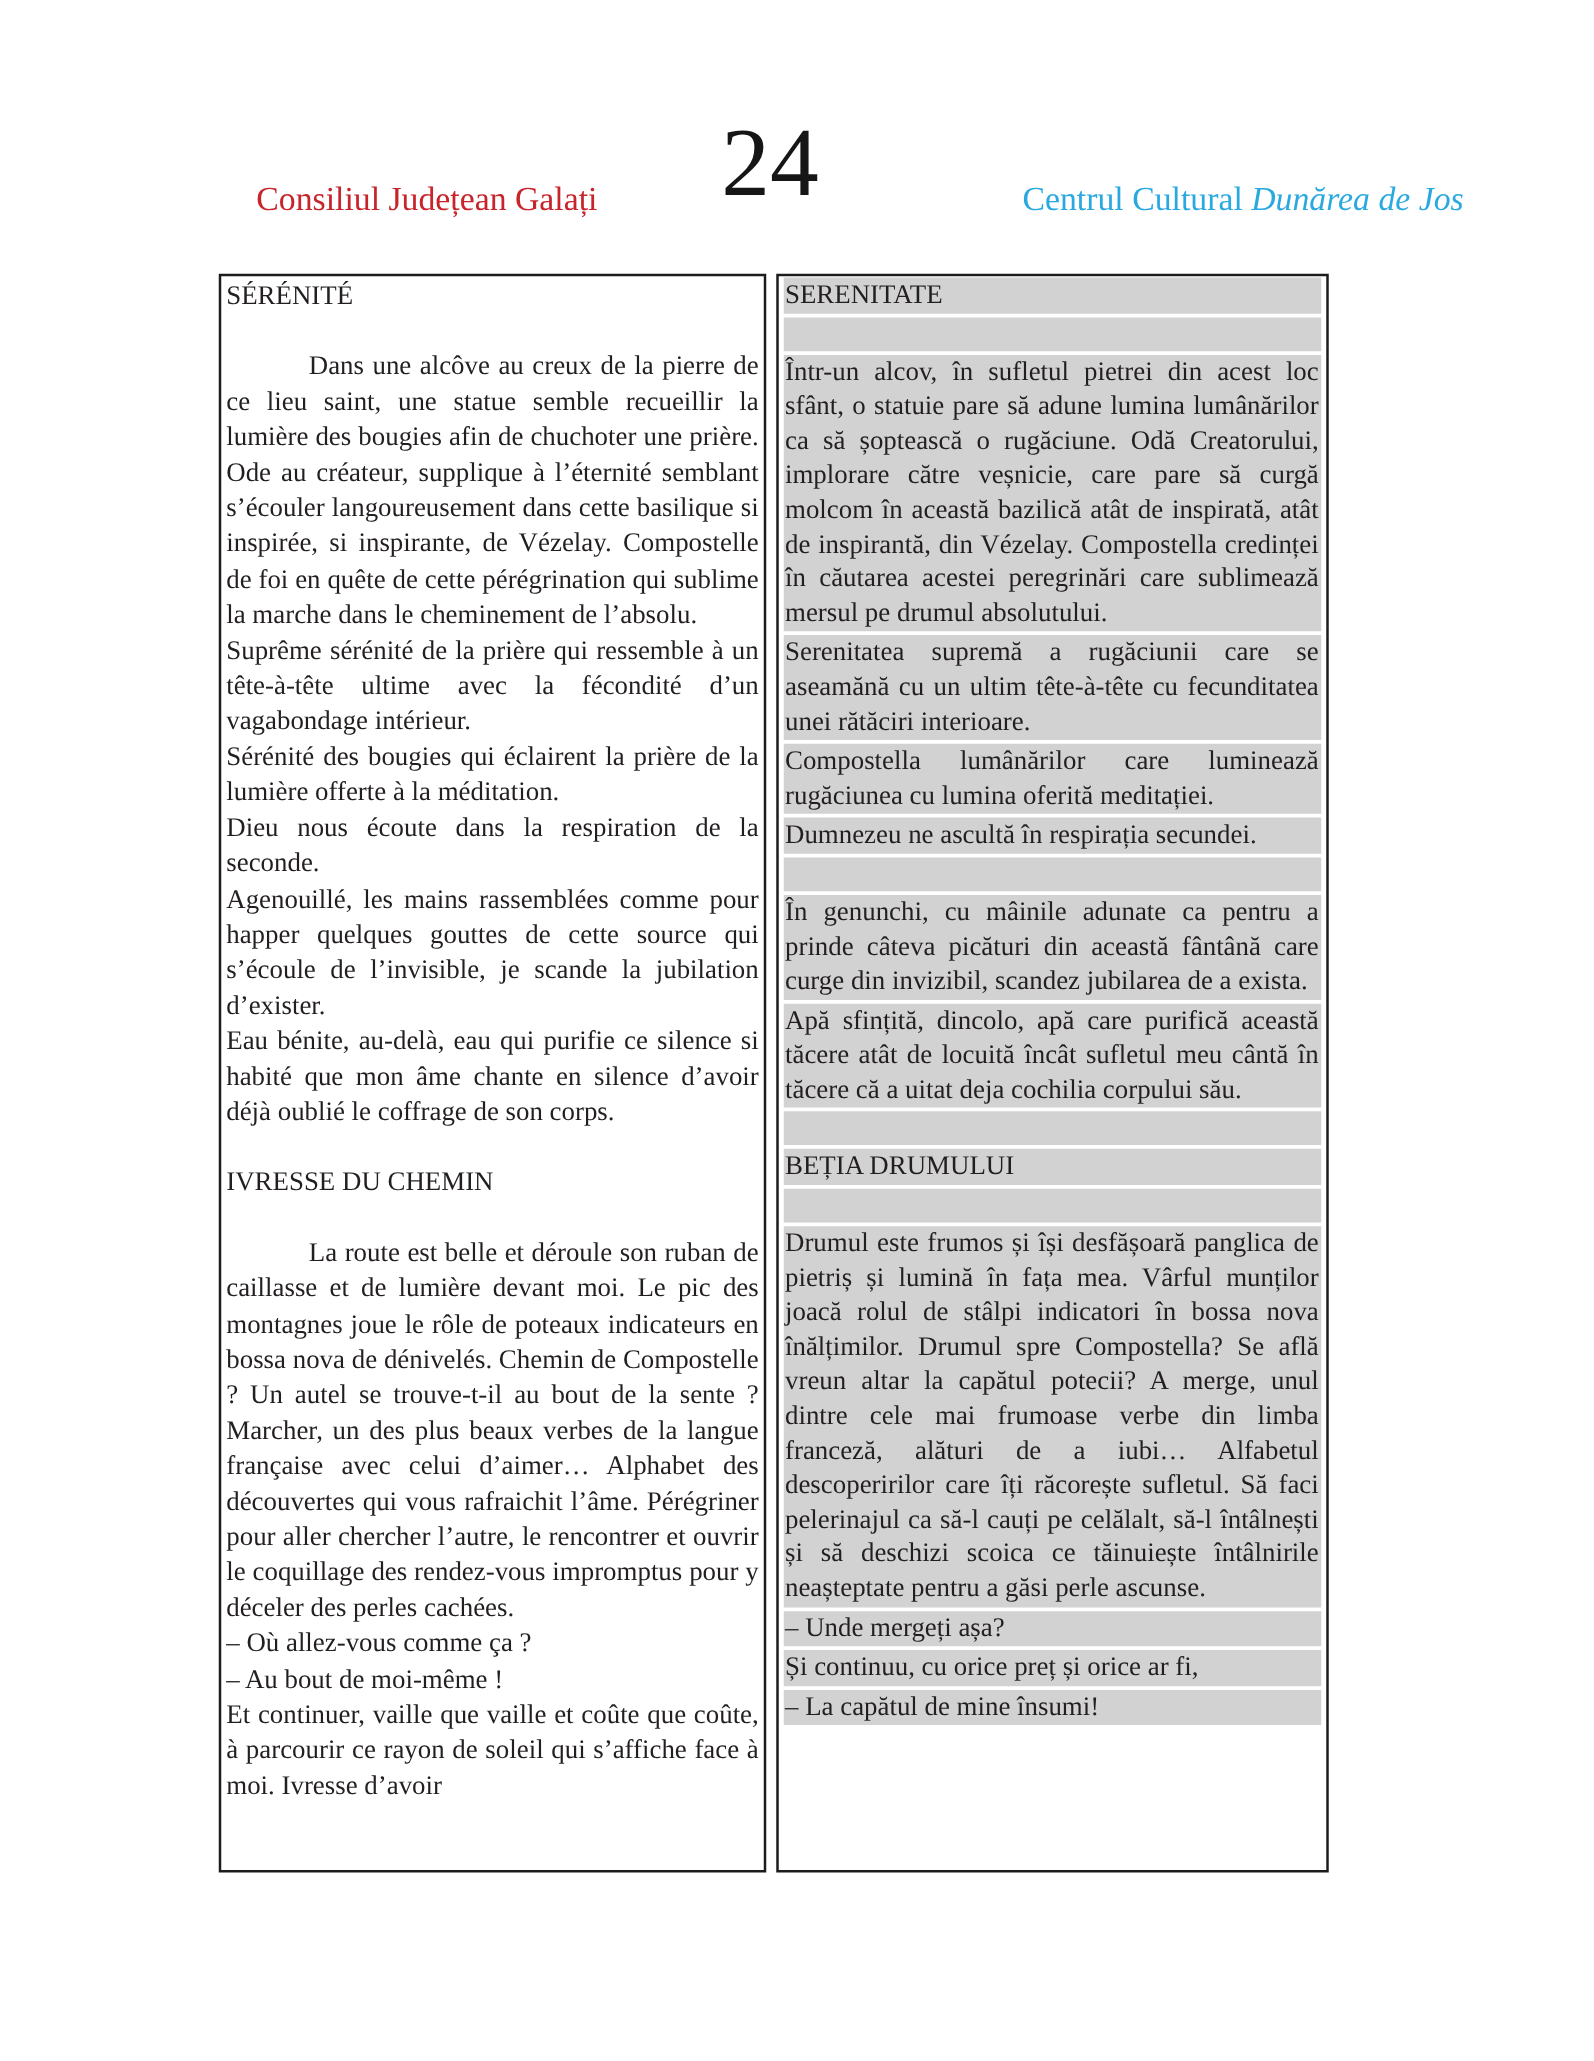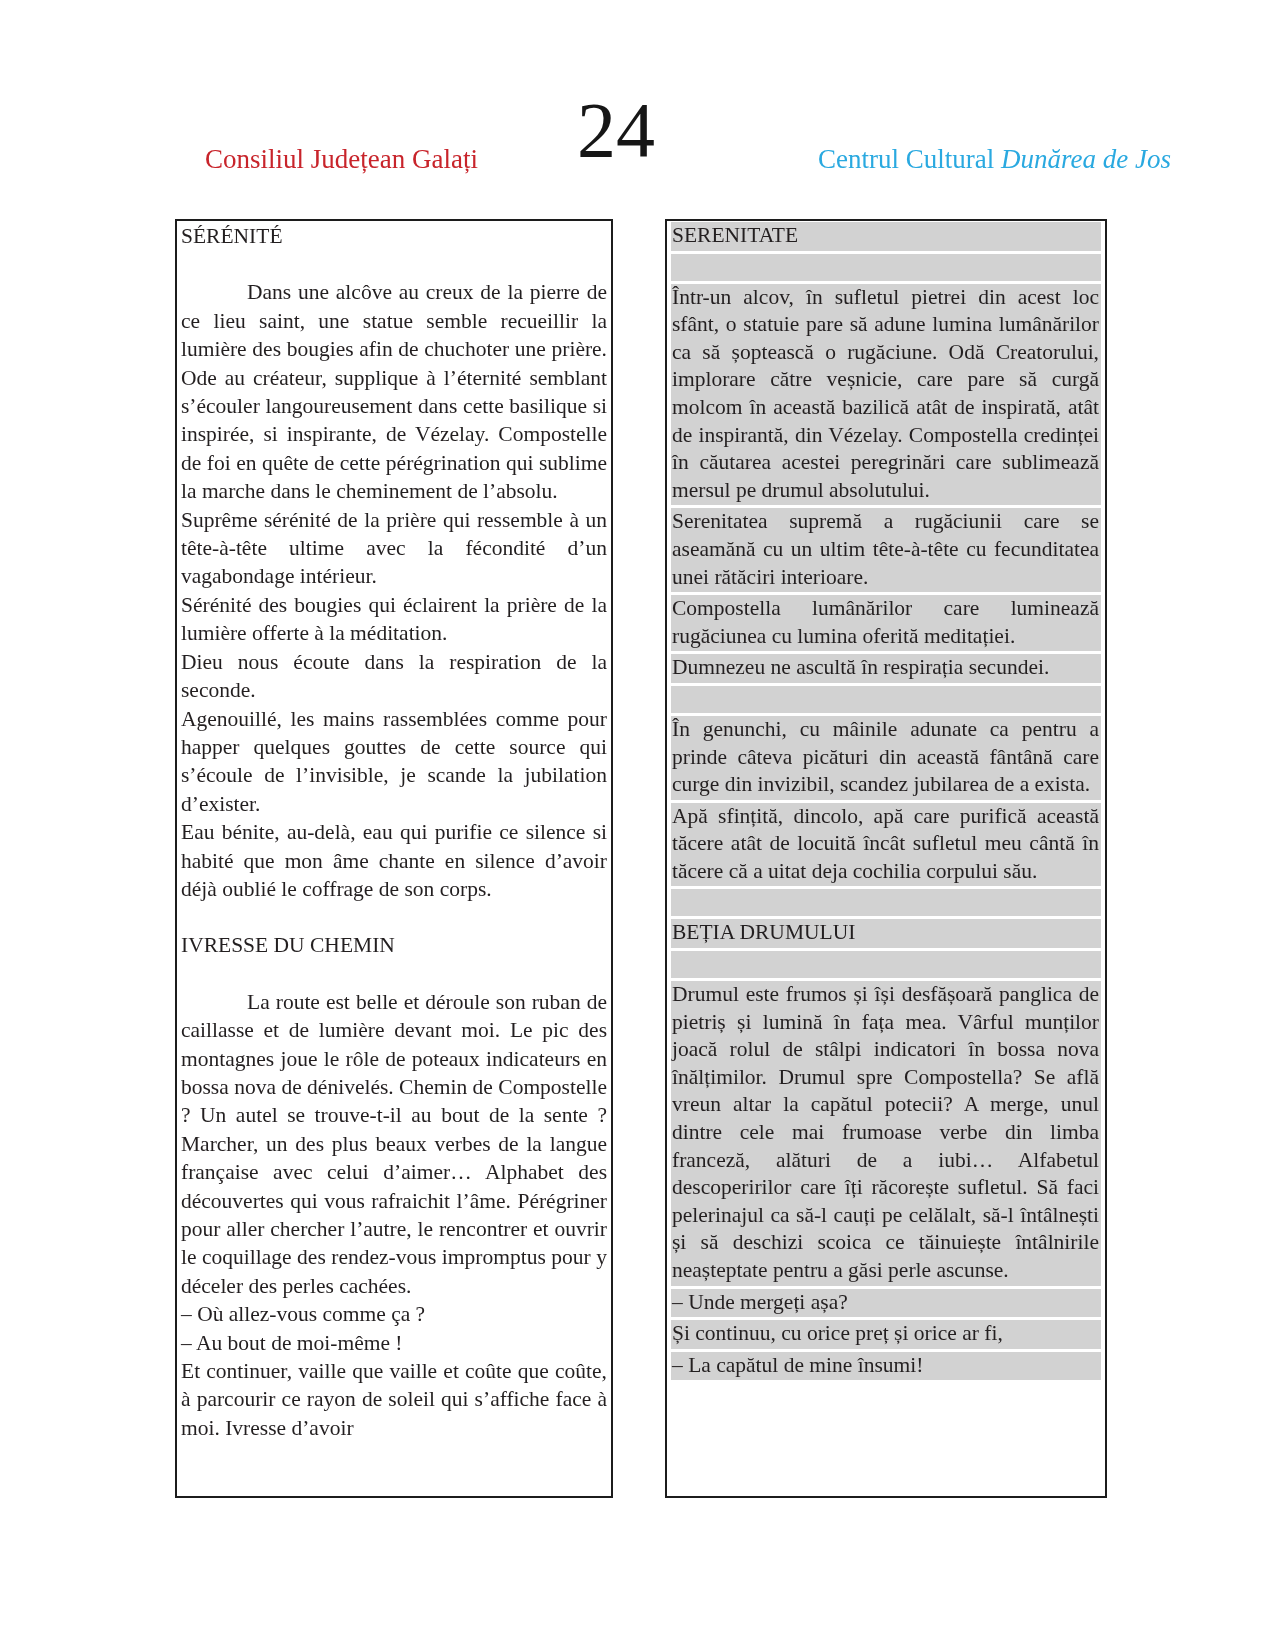--- a/index.html
+++ b/index.html
@@ -20,21 +20,21 @@
     position:absolute;left:818px;top:144px;font-size:27px;line-height:31px;
     color:var(--cyan,#2aa9e0);white-space:nowrap;
   }
   #hdr-right .it{font-style:italic;}
   
   .col{
     position:absolute;top:219px;height:1279px;box-sizing:border-box;
     border:2px solid #1c1c1c;padding:1px 4px;overflow:hidden;background:#ffffff;
   }
   #left-col{left:151px;width:438px;margin-left:24px;}
-  #right-col{left:665px;width:442px;}
+  #right-col{left:621px;width:442px;}
   .col p,.col h2{
     margin:0;font-size:21.5px;line-height:28.4px;font-weight:normal;
     text-align:justify;hyphens:manual;
   }
   .col h2{text-align:left;}
   .indent{text-indent:66px;font-family:Liberation Serif, serif;}
   #left-col .blank{height:28px;}
   
   #right-col .block{
     background:var(--gray,#d2d2d2);line-height:27.6px;margin-bottom:3px;

